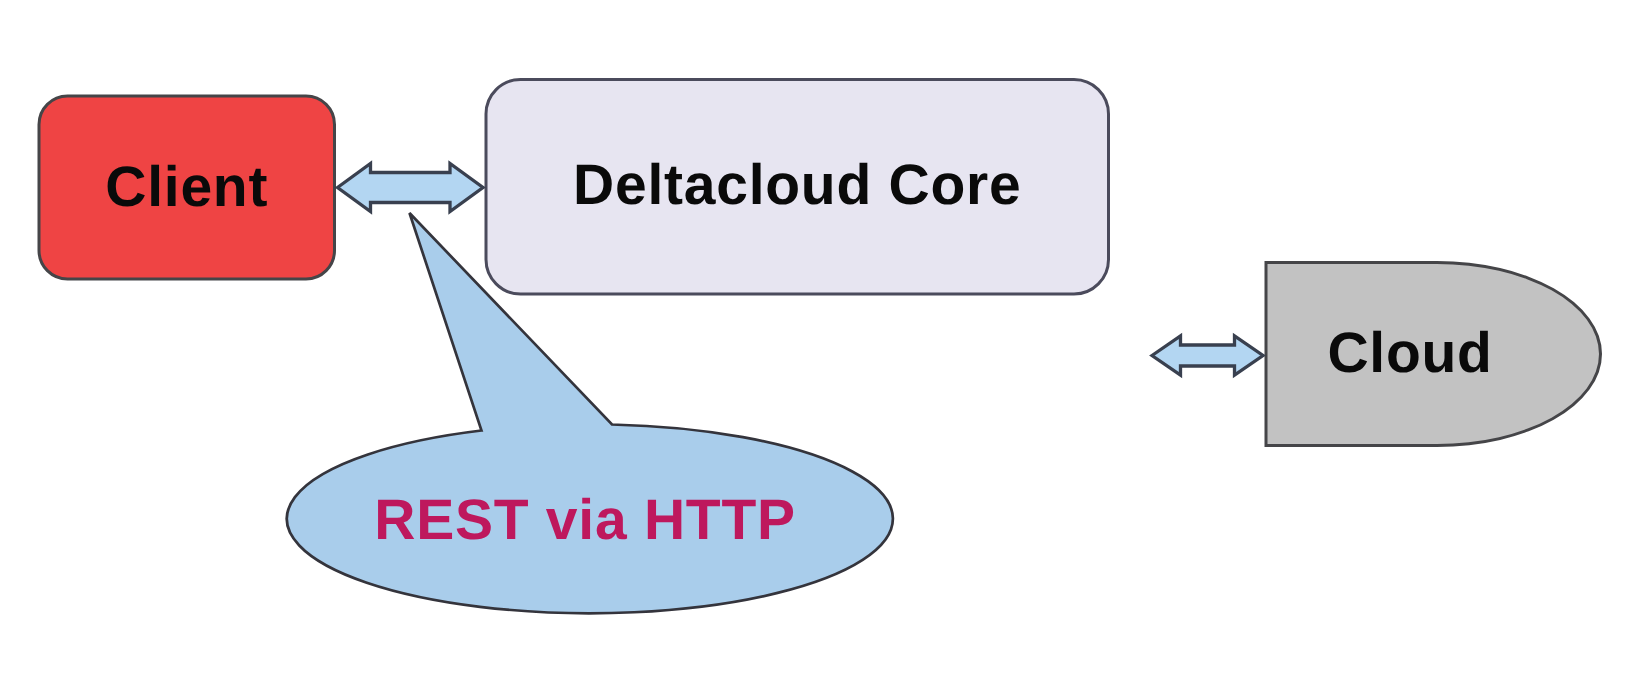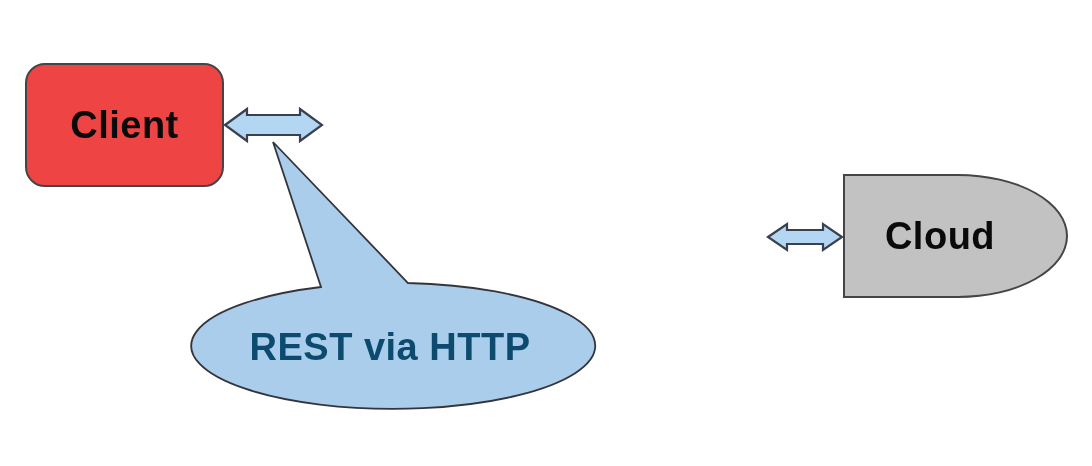--- a/index.html
+++ b/index.html
@@ -65,41 +65,44 @@
 
   .callout-label {
     position: absolute;
     left: 210px; top: 320px; width: 360px; height: 54px;
     display: flex;
     align-items: center;
     justify-content: center;
     font-weight: bold;
     font-size: 38px;
     letter-spacing: 0.5px;
-    color: #0c4a6e;
+    color: #be185d;
     z-index: 1;
     white-space: nowrap;
   }
 </style>
 </head>
 <body>
 
 <div class="canvas">
 
   <svg class="layer callout-svg" viewBox="0 0 1092 466">
     <path d="M 273 142 L 321 287 A 202 63 0 1 0 408 283 Z" fill="#a9cdeb" stroke="#34343c" stroke-width="1.8"></path>
   </svg>
 
   <div class="callout-label">REST via HTTP</div>
 
 
   <div class="node node-cloud">
     <span class="label">Cloud</span>
   </div>
 
+  <div class="node node-core">
+    <span class="label">Deltacloud Core</span>
+  </div>
 
   <div class="node node-client">
     <span class="label">Client</span>
   </div>
 
   <svg class="layer arrows-svg" viewBox="0 0 1092 466">
     <polygon points="225,125 247,109 247,115 300,115 300,109 322,125 300,141 300,135 247,135 247,141" fill="#b3d6f2" stroke="#39404f" stroke-width="2.2" stroke-linejoin="miter"></polygon>
     <polygon points="768,237 787,224 787,230 823,230 823,224 842,237 823,250 823,244 787,244 787,250" fill="#b3d6f2" stroke="#39404f" stroke-width="2.2" stroke-linejoin="miter"></polygon>
   </svg>
 

